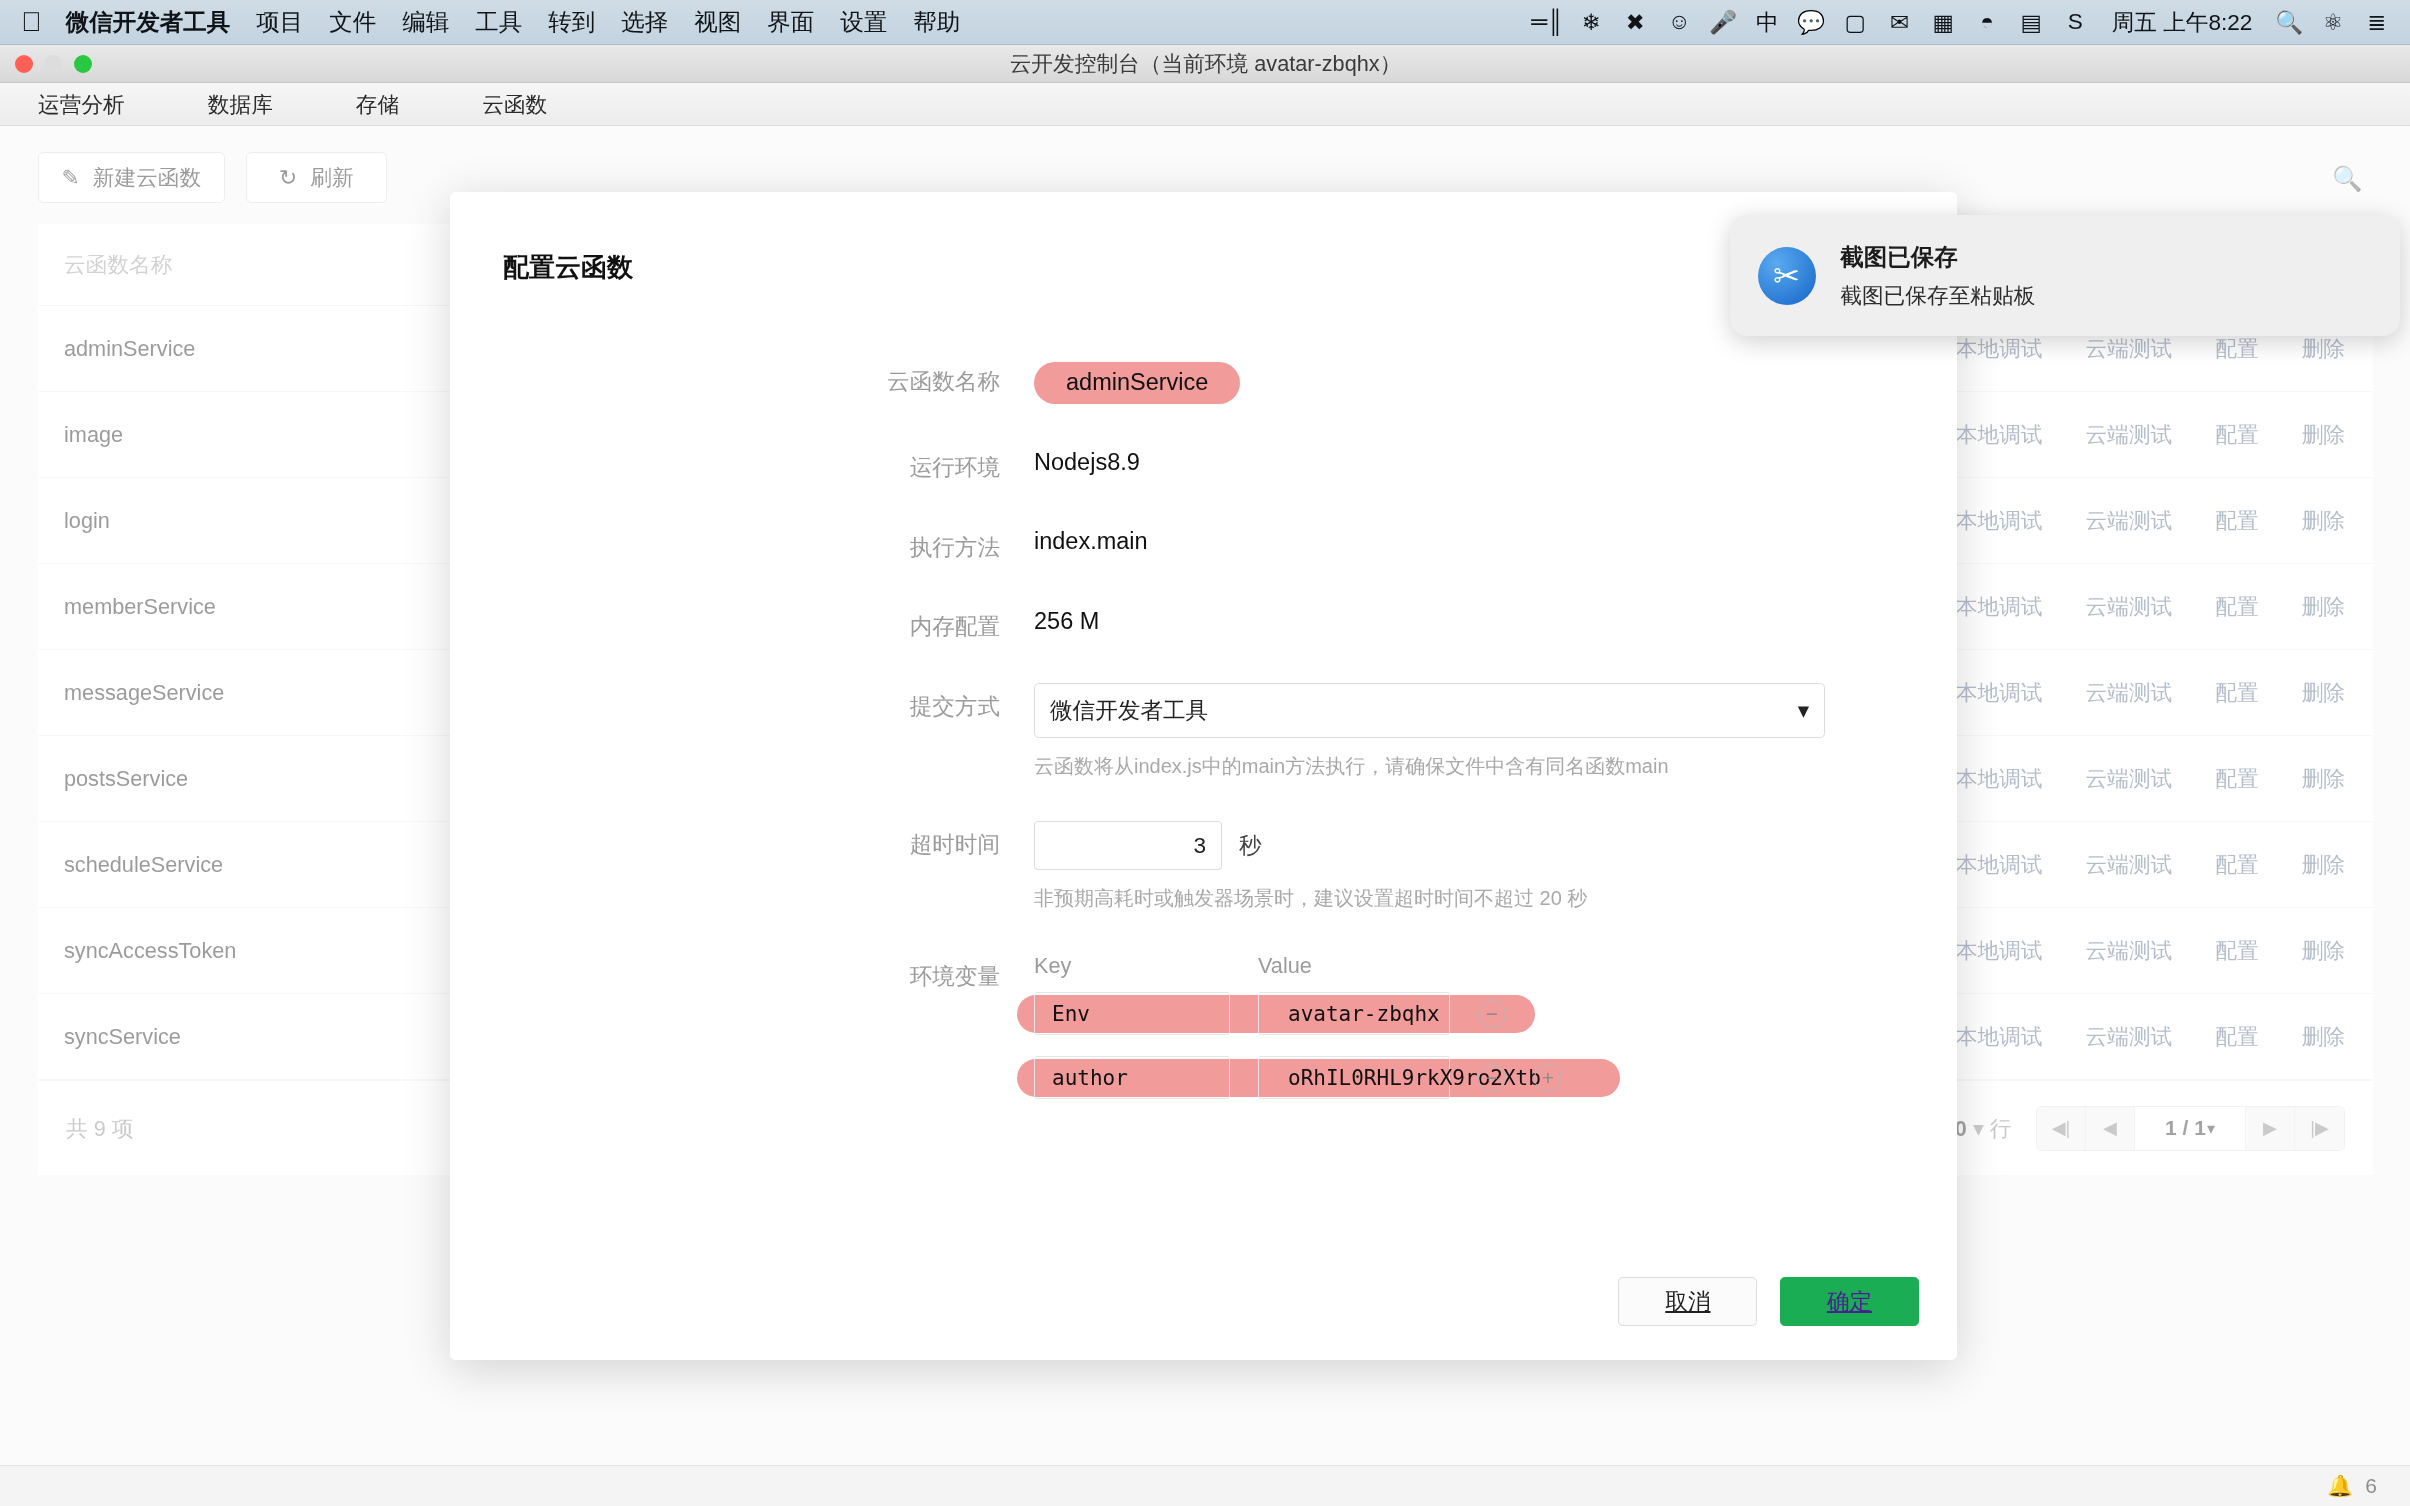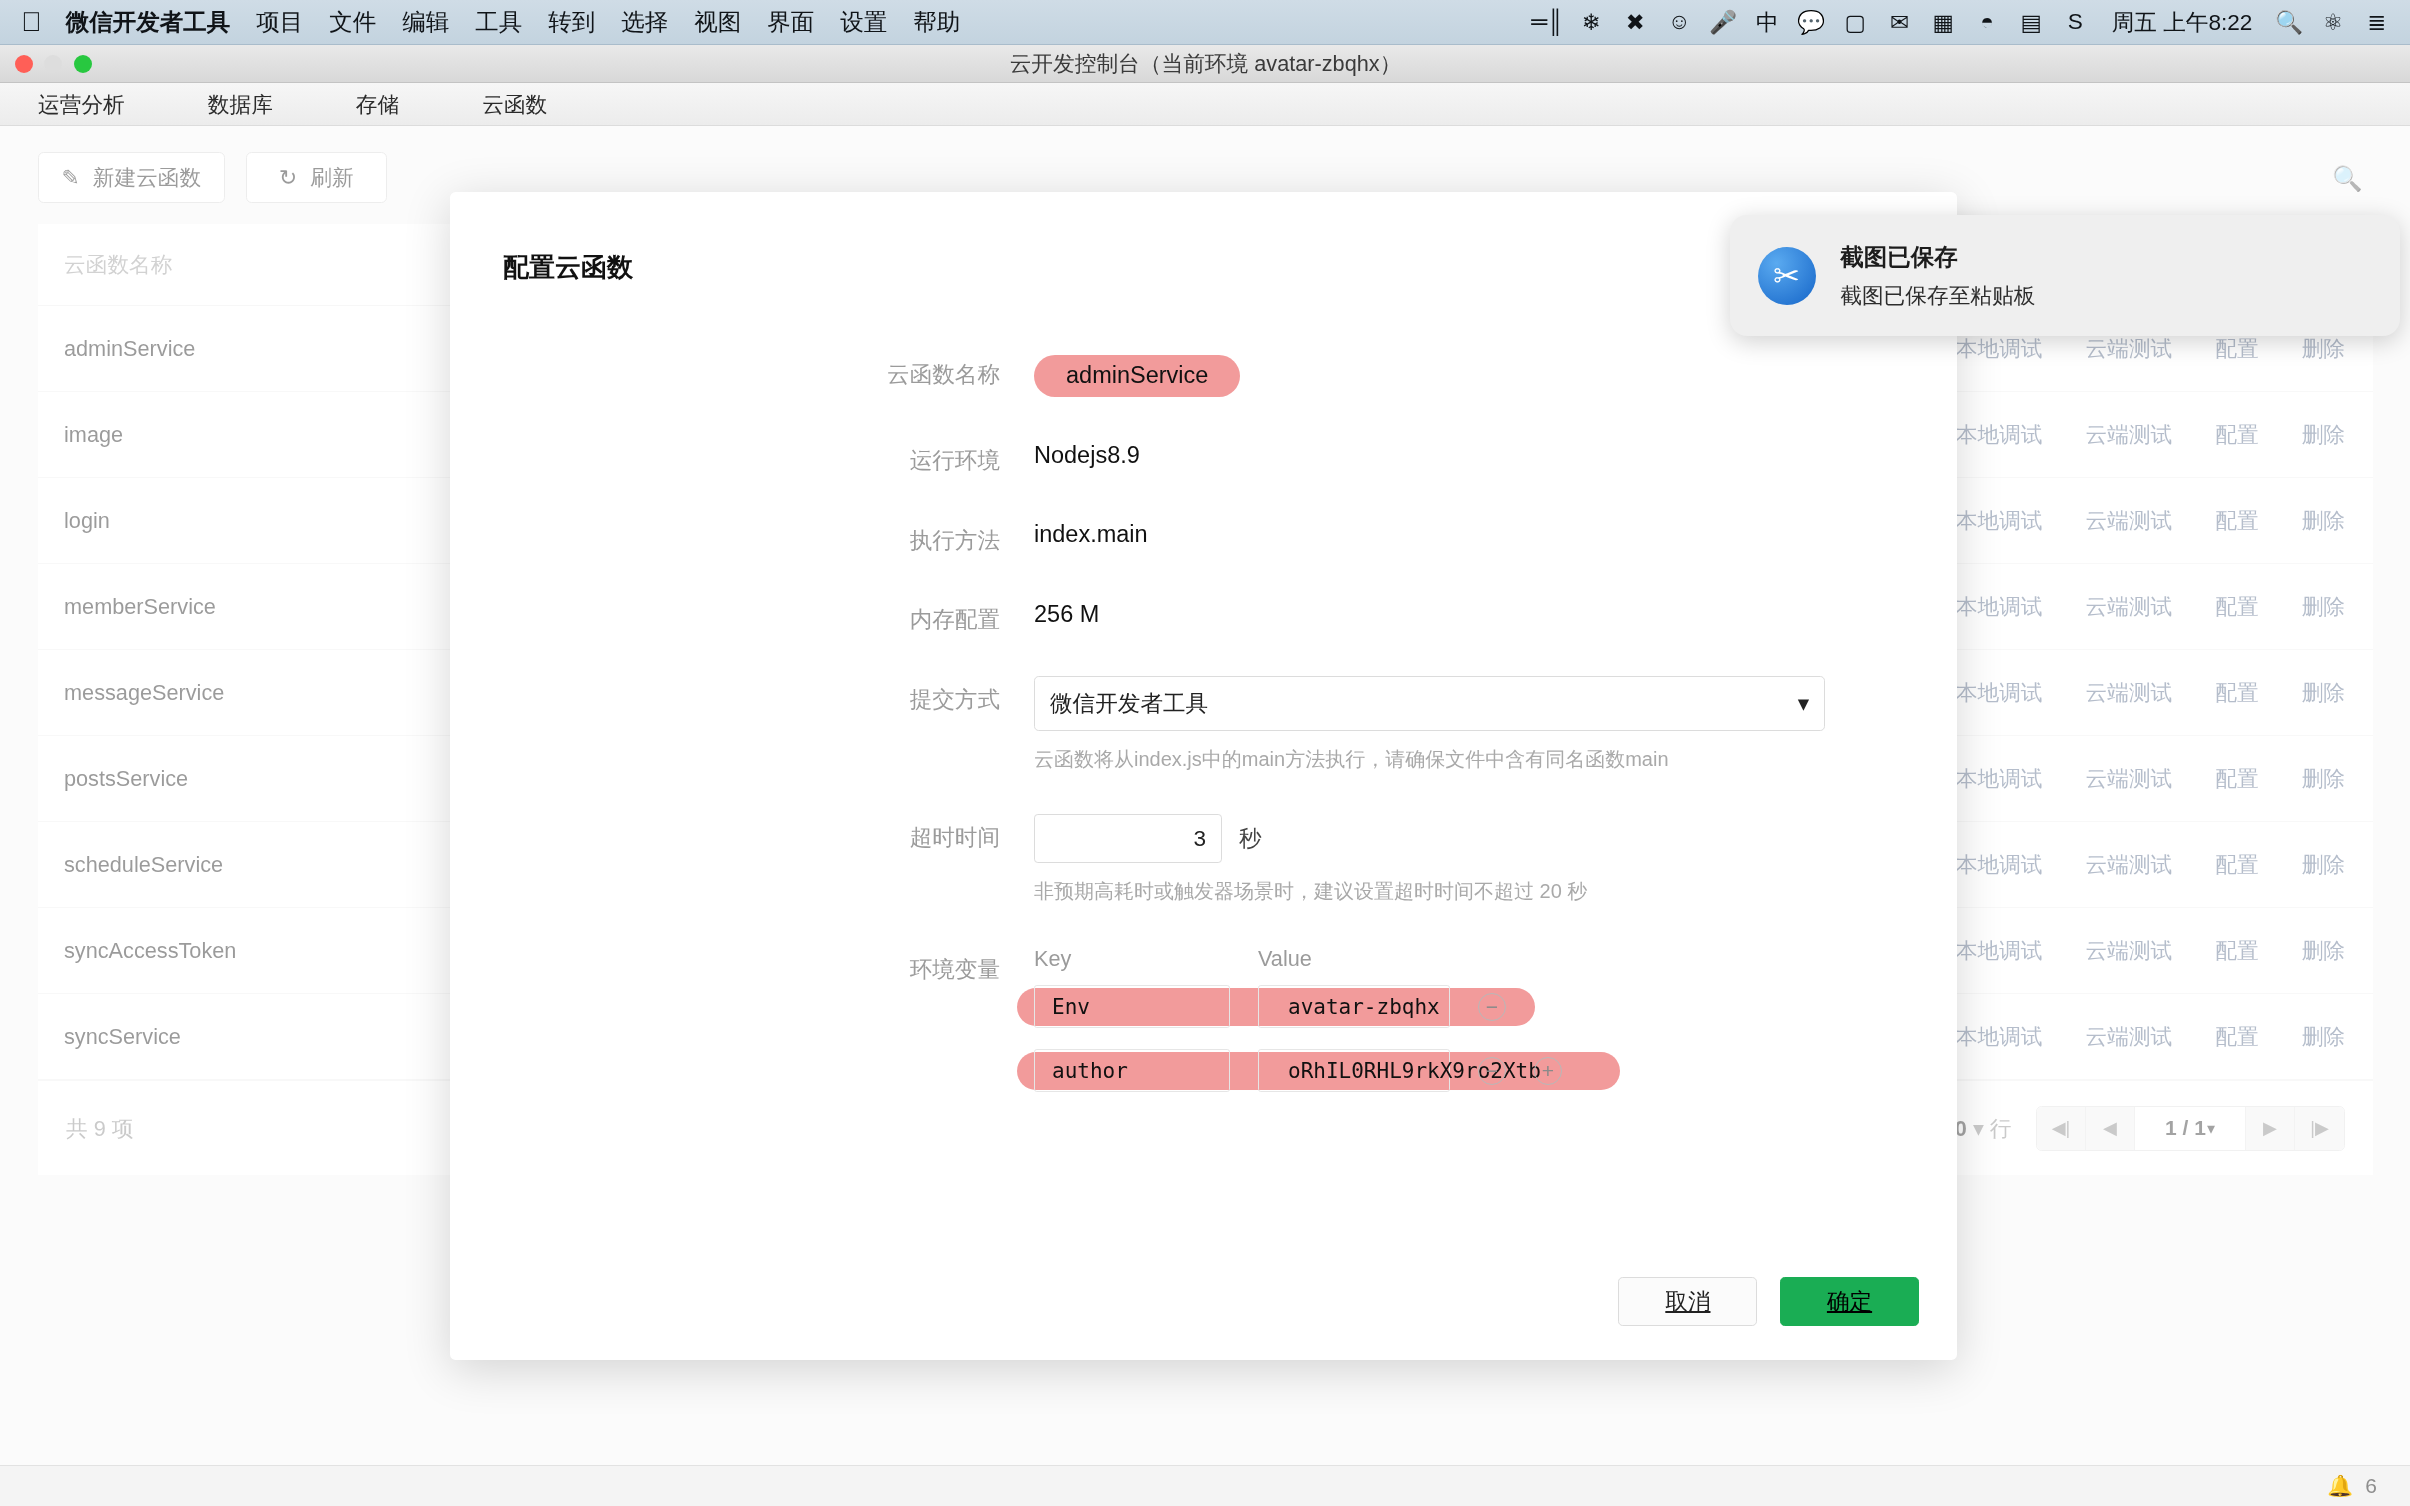--- a/index.html
+++ b/index.html
@@ -131,21 +131,21 @@
     padding-right: 34px; gap: 11.3px; color: #8e8e8e; font-size: 21px;
   }
 
   
   .overlay { position: absolute; inset: 0; background: rgba(255,255,255,0.55); }
   .modal {
     position: absolute; left: 450px; top: 66px;
     width: 1507px; height: 1168px;
     background: #fff; border-radius: 5.6px;
     box-shadow: 0 9.4px 47px rgba(0,0,0,0.16);
-    display: flex; flex-direction: column;
+    display: flex; flex-direction: column; gap: 7px;
   }
   .modal-title { font-size: 26px; font-weight: bold; color: #111; padding: 58px 0 0 53px; }
   .modal-body { flex: 1; padding: 66px 56px 0 0; }
 
   .frow { display: flex; align-items: flex-start; margin-bottom: 41px; }
   .flabel { width: 584px; text-align: right; padding-right: 34px; color: #9b9b9b; font-size: 22.6px; padding-top: 7.5px; }
   .fval { font-size: 23.5px; color: #111; padding-top: 3.8px; }
 
   .hl {
     display: inline-block; background: #f29b9b; border-radius: 26px;
@@ -189,21 +189,21 @@
 
   .modal-foot {
     display: flex; justify-content: flex-end; gap: 22.6px;
     padding: 0 38px 34px 0;
   }
   .mbtn {
     min-width: 139px; height: 49px; border-radius: 4.7px; font-size: 22.6px;
     display: inline-flex; align-items: center; justify-content: center; text-decoration: underline;
   }
   .mbtn.cancel { background: #fbfbfb; border: 0.9px solid #dcdcdc; color: #222; }
-  .mbtn.ok { background: #1aad54; color: #000000; border: 0.9px solid #1aad54; }
+  .mbtn.ok { background: #1aad54; color: #4c1d95; border: 0.9px solid #1aad54; }
 
   
   .toast {
     position: absolute; right: 11.3px; top: 89px;
     width: 670px; height: 121px;
     background: #efefef; border-radius: 17px;
     box-shadow: 0 5.6px 24.5px rgba(0,0,0,0.18);
     display: flex; align-items: center; padding: 0 28px; gap: 24.5px;
     z-index: 50;
   }

